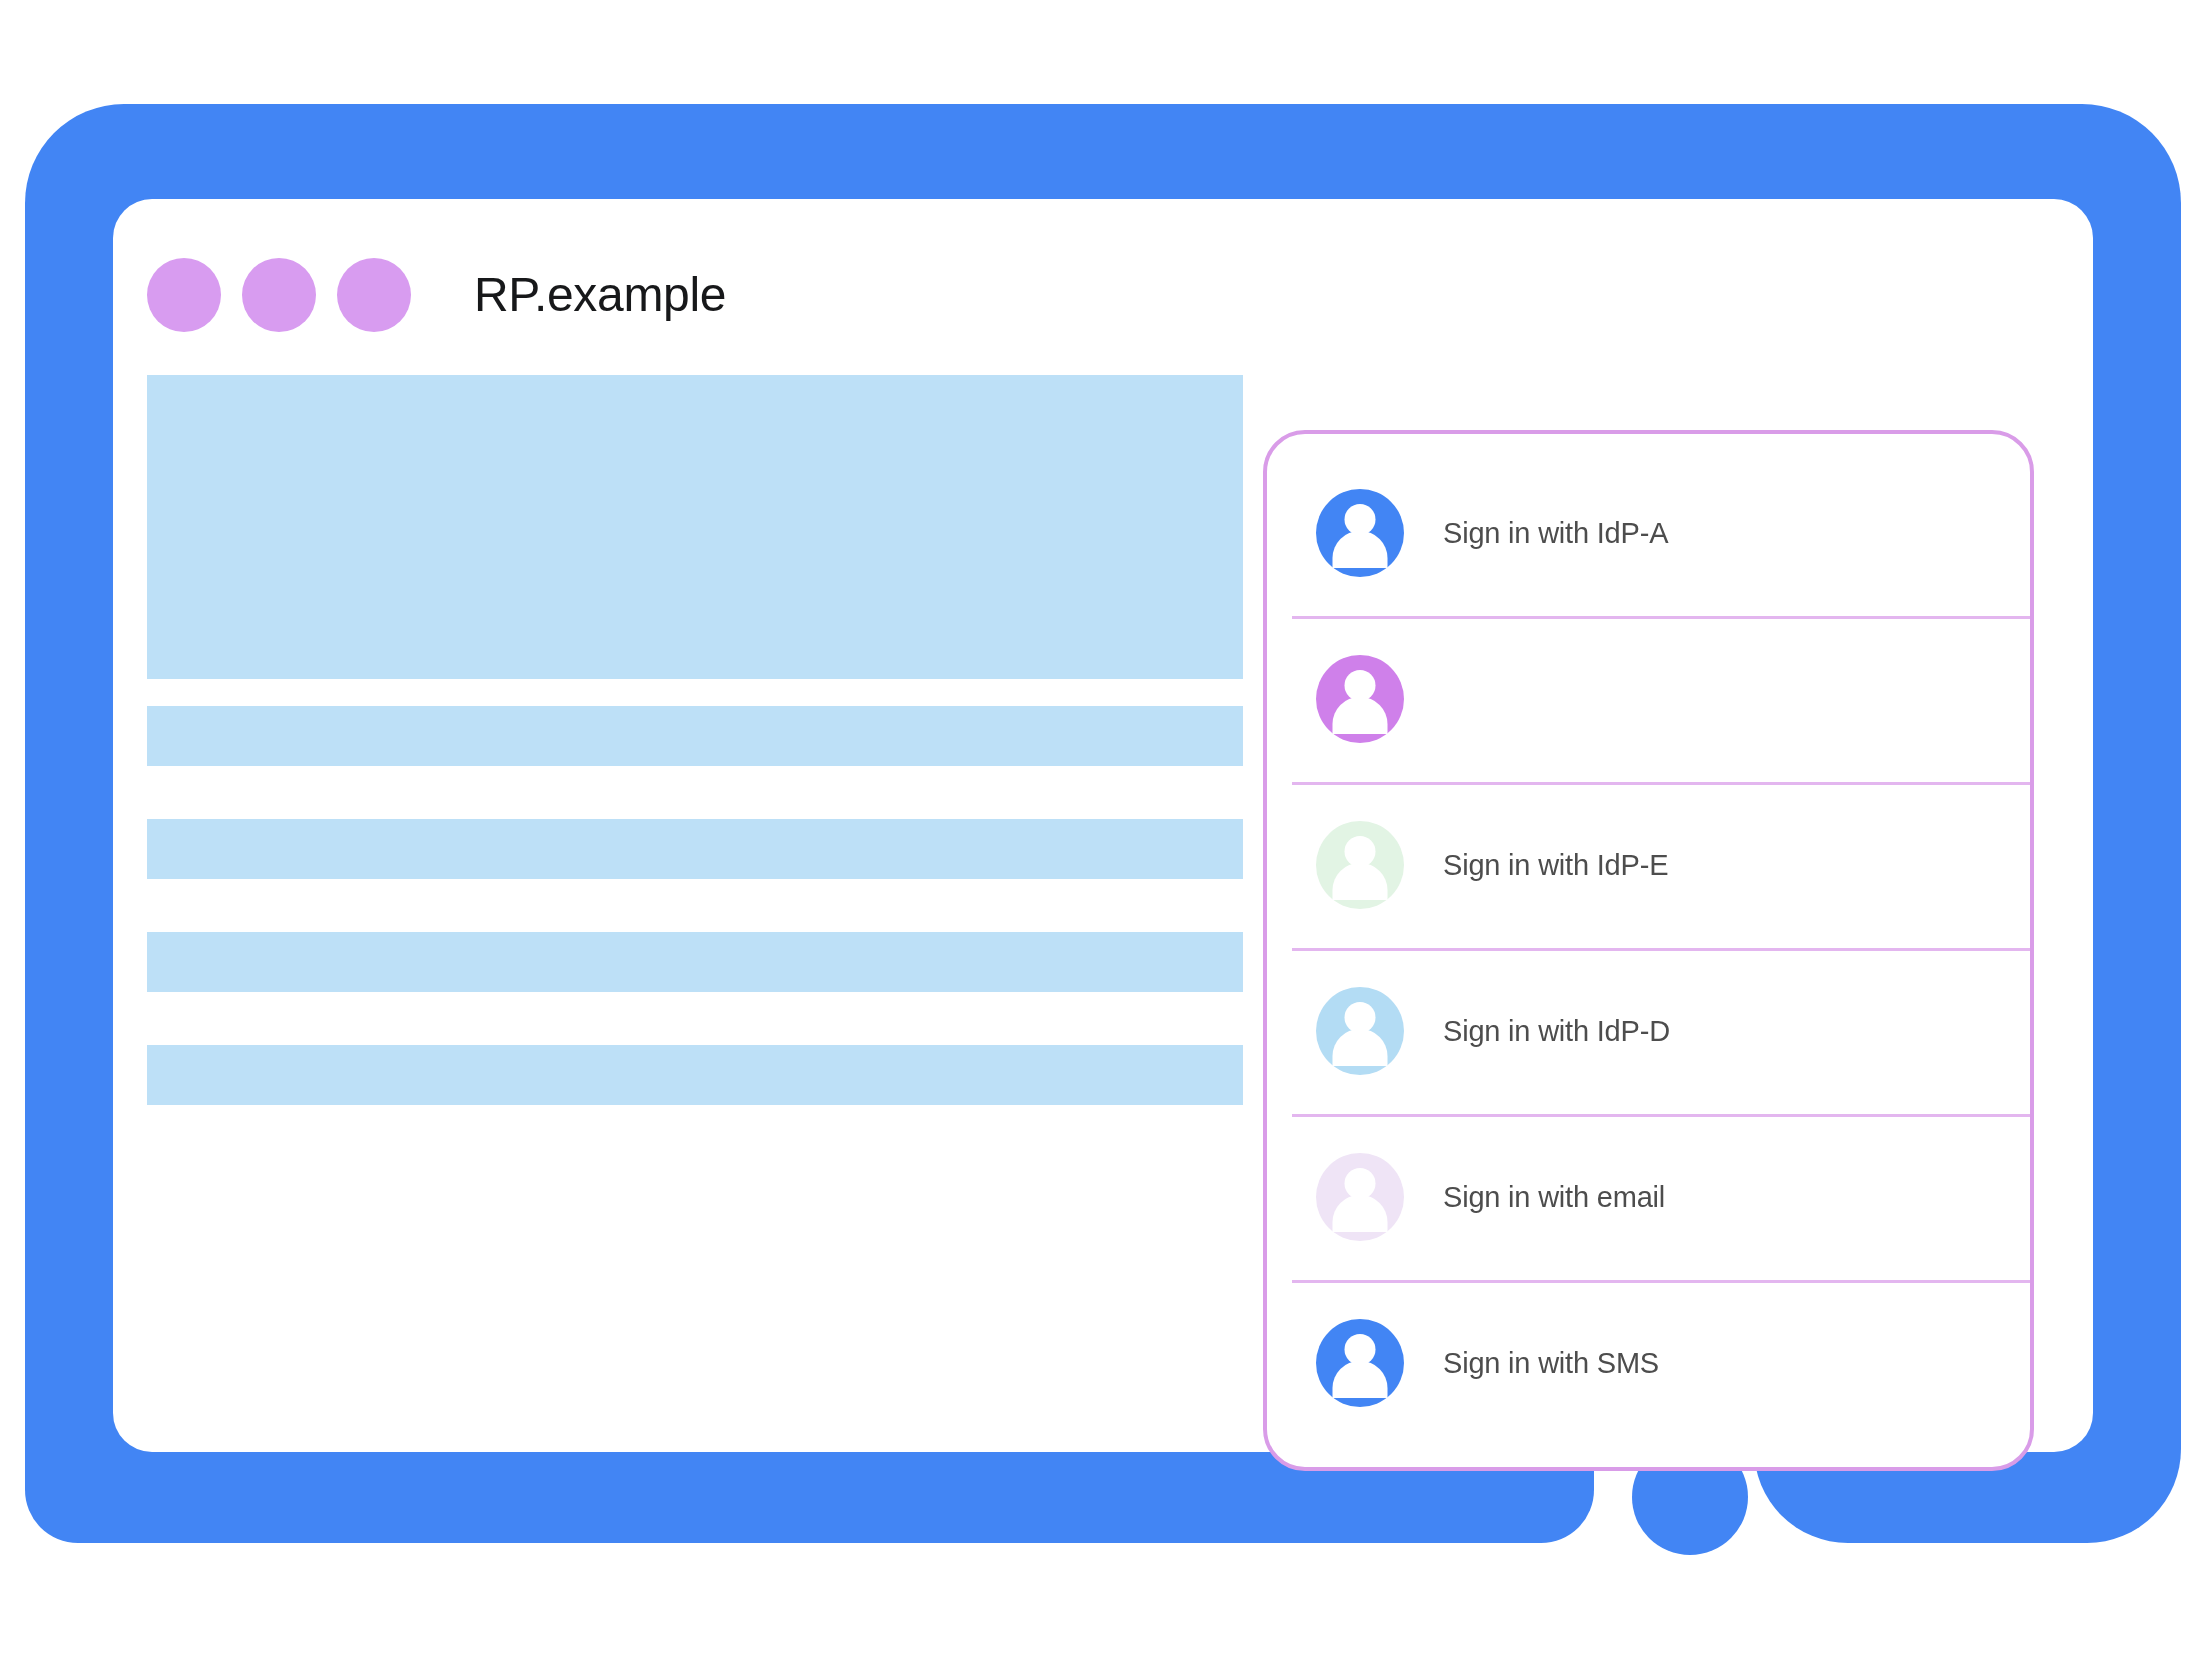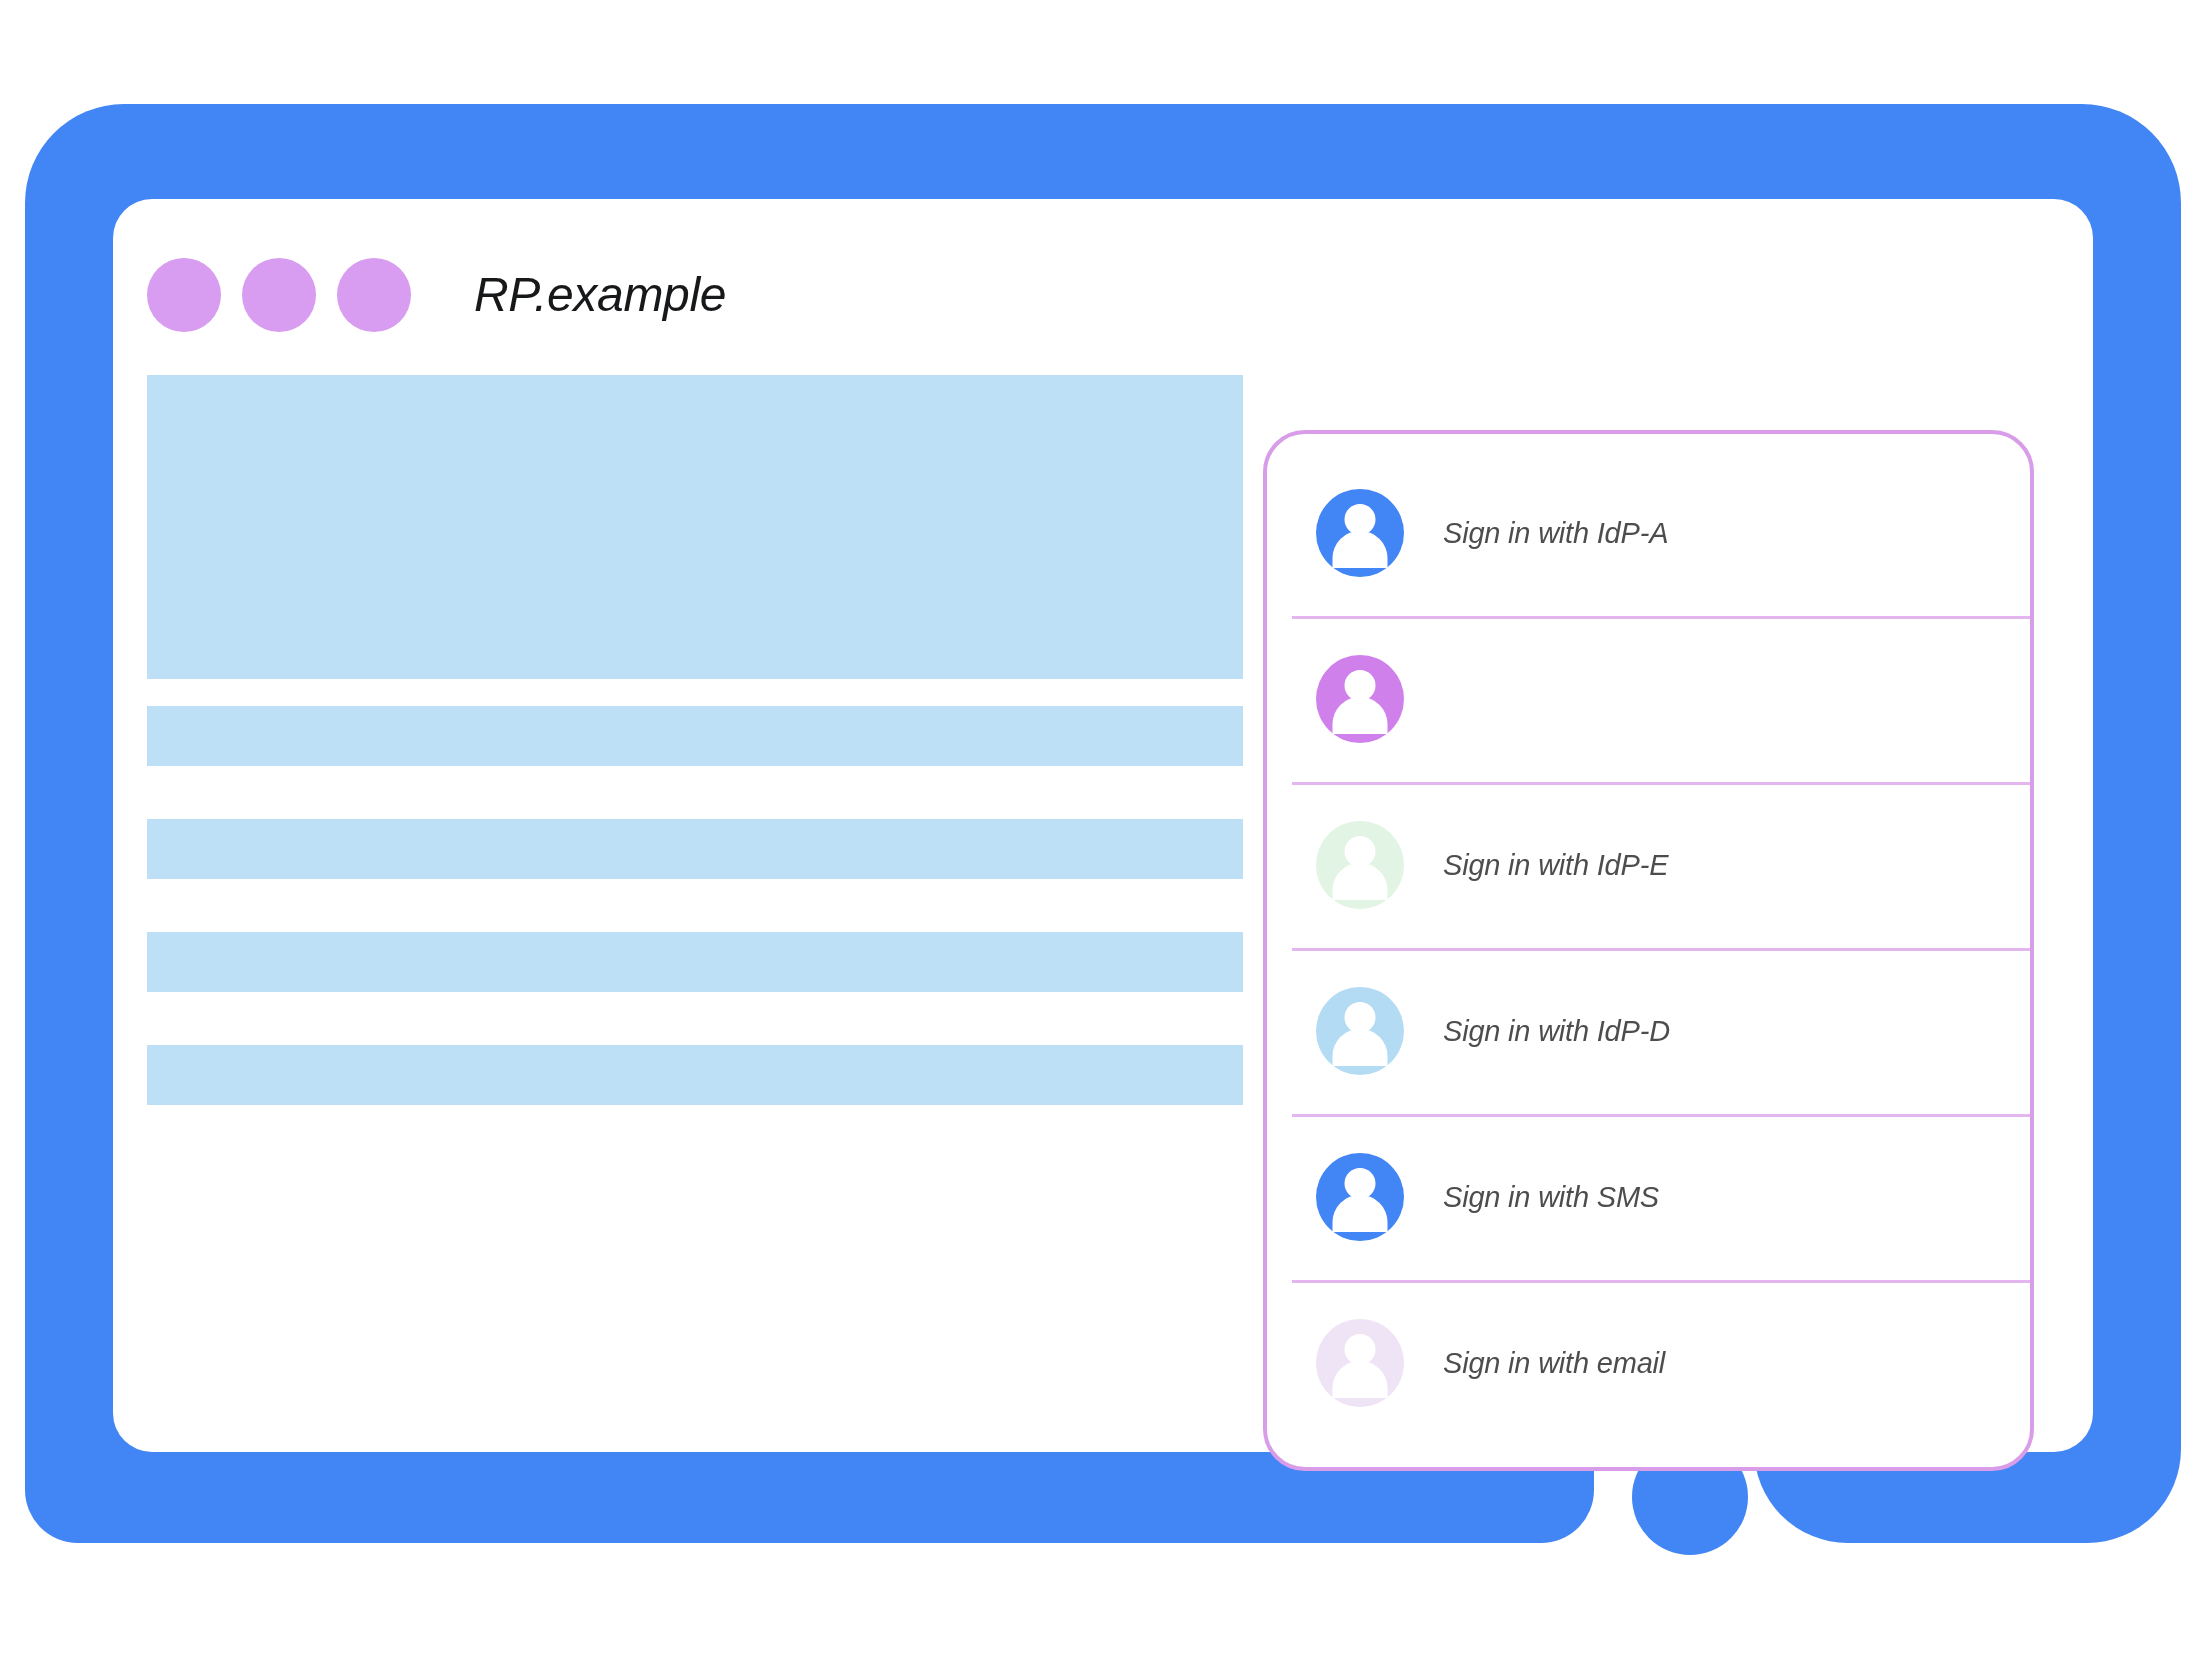--- a/index.html
+++ b/index.html
@@ -64,21 +64,20 @@
 
   
   .screen {
     position: absolute;
     left: 88px;
     top: 95px;
     width: 1980px;
     height: 1253px;
     background: #ffffff;
     border-radius: 39px;
-    font-style: italic;
   }
 
   
   .titlebar {
     position: absolute;
     left: 34px;
     top: 53px;
     display: flex;
     align-items: center;
     height: 85px;
@@ -233,30 +232,30 @@
           <span class="signin-label">Sign in with IdP-E</span>
         </div>
         <div class="signin-item">
           <span class="avatar" style="background: rgb(179, 220, 244); opacity: 1;">
             <span class="head"></span>
             <span class="body"></span>
           </span>
           <span class="signin-label">Sign in with IdP-D</span>
         </div>
         <div class="signin-item">
+          <span class="avatar" style="background: rgb(239, 228, 246); opacity: 1;">
+            <span class="head"></span>
+            <span class="body"></span>
+          </span>
+          <span class="signin-label">Sign in with email</span>
+        </div>
+        <div class="signin-item">
           <span class="avatar" style="background: rgb(66, 133, 244); opacity: 1;">
             <span class="head"></span>
             <span class="body"></span>
           </span>
           <span class="signin-label">Sign in with SMS</span>
-        </div>
-        <div class="signin-item">
-          <span class="avatar" style="background: rgb(239, 228, 246); opacity: 1;">
-            <span class="head"></span>
-            <span class="body"></span>
-          </span>
-          <span class="signin-label">Sign in with email</span>
         </div>
       </div>
 
   </div>
 </div>
 
 
 </body></html>

